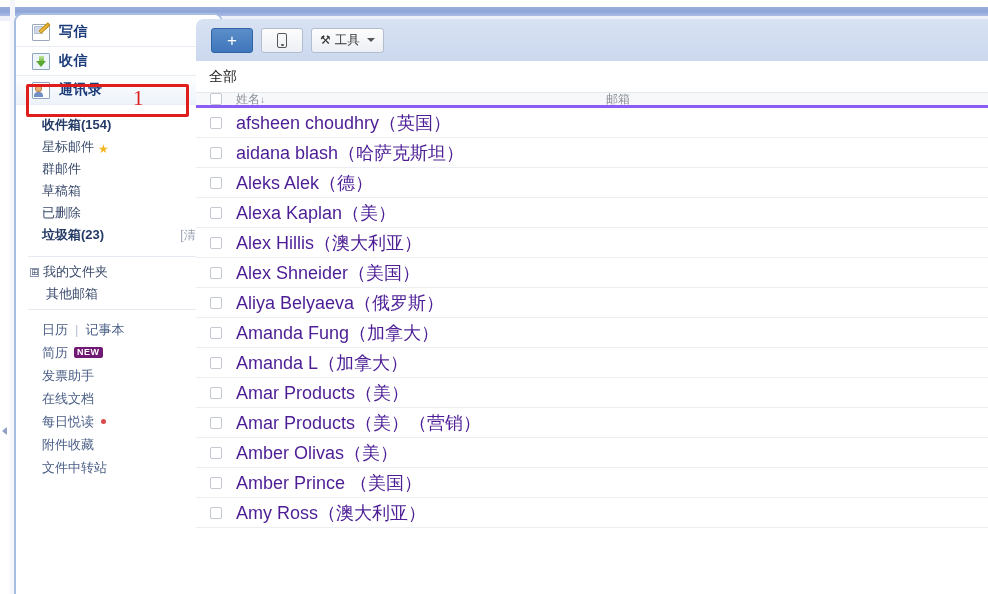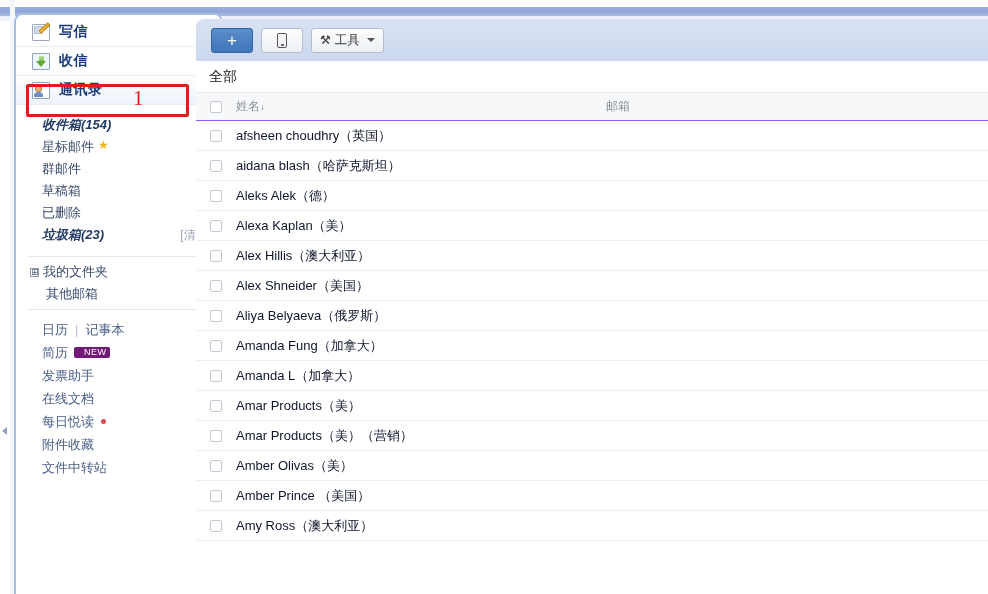--- a/index.html
+++ b/index.html
@@ -104,21 +104,21 @@
     font-size: 21px; color: #e01d1d; font-family: "Liberation Serif", serif;
   }
 
   
   .folders { padding: 9px 0 6px 0; }
   .folder {
     display: flex; align-items: center; justify-content: space-between;
     height: 22px; padding: 0 10px 0 26px; cursor: pointer;
   }
   .folder-name { font-size: 13px; color: #3a4a6b; white-space: nowrap; }
-  .folder.bold .folder-name { font-weight: bold; color: #233a66; font-style: italic; }
+  .folder.bold .folder-name { font-weight: bold; color: #233a66; }
   .star { color: #f2b61d; font-size: 12px; margin-left: 4px; }
   .clear-link { font-size: 12px; color: #9aa3b4; }
   .divider { height: 1px; background: #e4e9f2; margin: 4px 12px 4px 12px; }
 
   .folder2 {
     display: flex; align-items: center; height: 22px;
     padding-left: 14px; font-size: 13px; color: #3a4a6b; cursor: pointer;
   }
   .expander {
     display:inline-block; width:9px; height:9px; line-height:7px; text-align:center;
@@ -128,23 +128,23 @@
   .folder2.indent { padding-left: 30px; }
 
   
   .tools { padding-top: 4px; }
   .tool-row {
     display: flex; align-items: center; height: 23px; padding-left: 26px;
     font-size: 13px; color: #4a5e86; cursor: pointer;
   }
   .tool-sep { color:#b9c2d4; margin:0 7px; }
   .badge-new {
-    display:inline-block; margin-left:6px; padding:0px 3px 1px 10px;
+    display:inline-block; margin-left:6px; padding:0px 3px 1px 3px;
     background:#701a75; color:#fff; font-size:9px; border-radius:2px;
-    font-weight:normal; letter-spacing:.5px;
+    font-weight:bold; letter-spacing:.5px;
   }
   .dot-red {
     display:inline-block; width:5px; height:5px; border-radius:50%;
     background:#d94a4a; margin-left:7px;
   }
 
   
   .content {
     position: absolute; left: 196px; top: 19px; width: 792px; height: 575px;
     background: #fff;
@@ -187,37 +187,37 @@
     width:0;height:0;border-left:4px solid transparent;border-right:4px solid transparent;
     border-top:4px solid #555; margin-left:2px;
   }
 
   .section-title {
     height: 31px; display: flex; align-items: center; padding-left: 13px;
     font-size: 14px; font-weight: normal; color: #1a1a1a; background: #fff;
   }
 
   .list-head {
-    height: 29px; display: flex; align-items: center;
-    background: #f7f8fa; border-top: 1px solid #e6e8ec; border-bottom: 1px solid #8b5cf6;
+    height: 16px; display: flex; align-items: center;
+    background: #f7f8fa; border-top: 1px solid #e6e8ec; border-bottom: 3px solid #8b5cf6;
   }
   .cb {
     width: 12px; height: 12px; border: 1px solid #c3c8d2; background: #fff;
     border-radius: 2px; margin-left: 14px; margin-right: 14px; flex: 0 0 auto;
     cursor: pointer;
   }
   .col-name { font-size: 12px; color: #8b8f98; width: 370px; }
   .col-mail { font-size: 12px; color: #8b8f98; }
   .sort-arrow { font-size: 10px; }
 
   .row {
     height: 30px; display: flex; align-items: center;
     border-bottom: 1px solid #eceef1; background: #fff; cursor: pointer;
   }
-  .row-name { font-size: 13px; color: #0f172a; }
+  .row-name { font-size: 18px; color: #4c1d95; }
   .row-mail { font-size: 13px; color: #2b2b2b; }
 </style>
 </head>
 <body>
 
 <div id="app">
 
   <div class="topstrip"></div>
   <div class="topstrip-under"></div>
 
@@ -241,21 +241,21 @@
         <span class="icon-box ic-contact"></span>
         <span class="nav-label">通讯录</span>
       </div>
     </div>
 
     <div class="folders">
       <div class="folder bold">
         <span class="folder-name">收件箱(154)</span>
       </div>
       <div class="folder">
-        <span style="display:flex;align-items:flex-start;">
+        <span style="display:flex;align-items:flex-end;">
           <span class="folder-name">星标邮件</span>
           <span class="star">★</span>
         </span>
       </div>
       <div class="folder">
         <span class="folder-name">群邮件</span>
       </div>
       <div class="folder">
         <span class="folder-name">草稿箱</span>
       </div>

